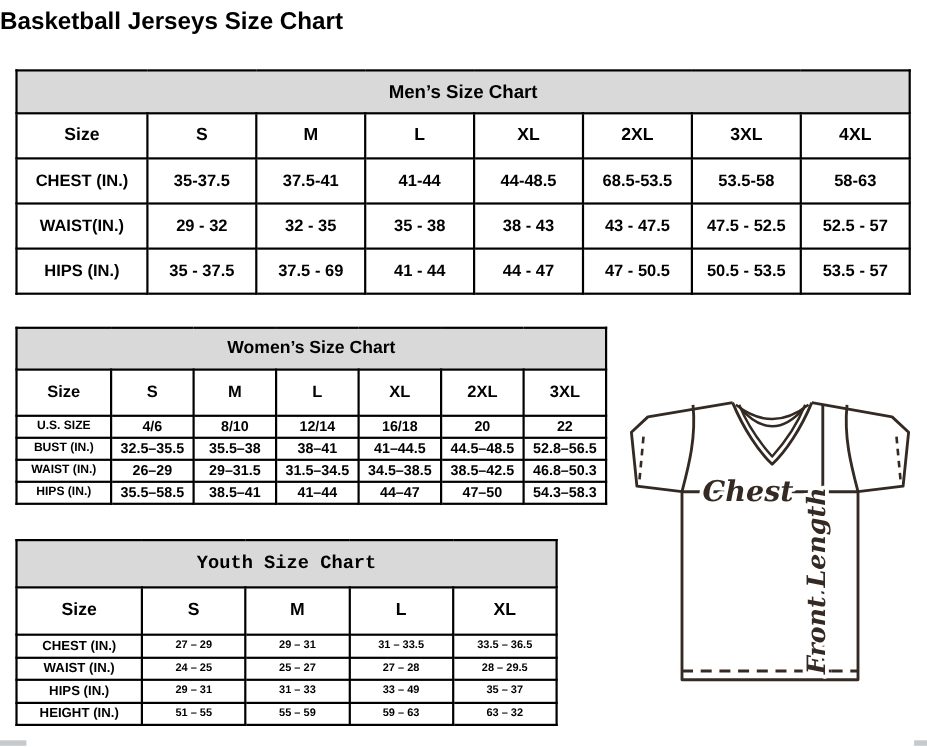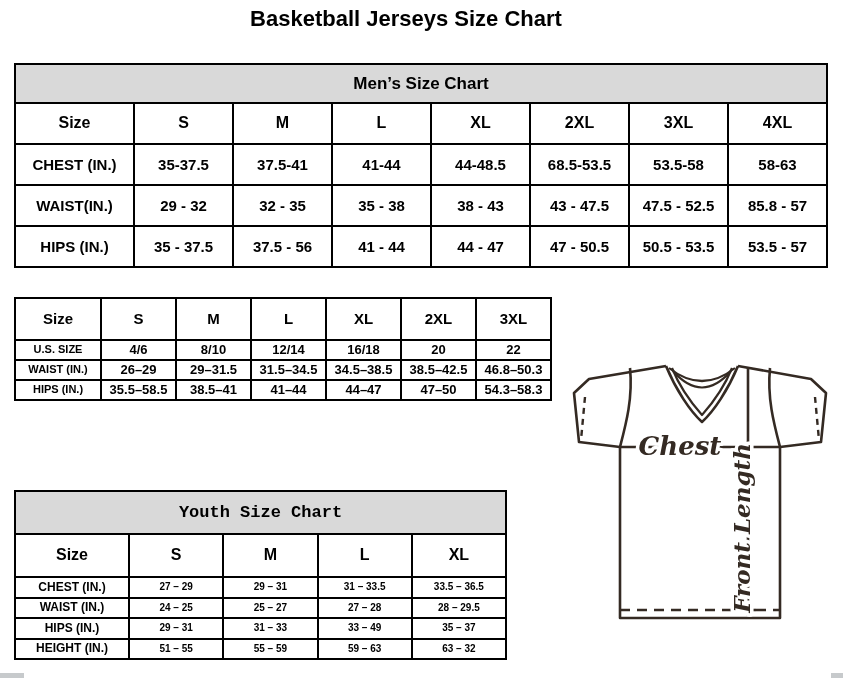--- a/index.html
+++ b/index.html
@@ -1,18 +1,18 @@
 <!DOCTYPE html>
 <html><head>
 <meta charset="utf-8">
 <style>
   html,body{margin:0;padding:0;background:#fff;}
   .page{position:relative;width:843px;height:679px;background:#fff;overflow:hidden;
         font-family:"Liberation Sans",sans-serif;color:#000;}
-  .page-title{position:absolute;top:6px;left:0;width:812px;text-align:center;
+  .page-title{position:absolute;top:6px;left:0;width:812px;text-align:left;
         font-size:22px;font-weight:bold;}
   table{position:absolute;border-collapse:collapse;table-layout:fixed;}
   td,th{border:2px solid #000;text-align:center;vertical-align:middle;padding:0;
         font-weight:bold;color:#000;line-height:1.05;}
   .band td{background:#d9d9d9;font-size:17px;}
   
   .men{left:14px;top:63px;width:814px;padding-left:24px;}
   .men .band td{height:37px;}
   .men .sizerow th{height:39px;font-size:16px;}
   .men .datarow td{height:39px;font-size:15px;}
@@ -76,63 +76,75 @@
       <td>58-63</td>
     </tr>
     <tr class="datarow">
       <td class="rowlabel">WAIST(IN.)</td>
       <td>29 - 32</td>
       <td>32 - 35</td>
       <td>35 - 38</td>
       <td>38 - 43</td>
       <td>43 - 47.5</td>
       <td>47.5 - 52.5</td>
-      <td>85.8 - 57</td>
+      <td>52.5 - 57</td>
     </tr>
     <tr class="datarow">
       <td class="rowlabel">HIPS (IN.)</td>
       <td>35 - 37.5</td>
-      <td>37.5 - 56</td>
+      <td>37.5 - 69</td>
       <td>41 - 44</td>
       <td>44 - 47</td>
       <td>47 - 50.5</td>
       <td>50.5 - 53.5</td>
       <td>53.5 - 57</td>
     </tr>
   </tbody>
     </table>
 
   <table class="women">
     <colgroup>
         <col style="width:86px">
         <col>
         <col>
         <col>
         <col>
         <col>
         <col>
       </colgroup>
     <tbody>
+        <tr class="band">
+          <td colspan="7">Women’s Size Chart</td>
+        </tr>
     <tr class="sizerow">
       <th>Size</th>
       <th>S</th>
       <th>M</th>
       <th>L</th>
       <th>XL</th>
       <th>2XL</th>
       <th>3XL</th>
     </tr>
     <tr class="datarow">
       <td class="rowlabel">U.S. SIZE</td>
       <td>4/6</td>
       <td>8/10</td>
       <td>12/14</td>
       <td>16/18</td>
       <td>20</td>
       <td>22</td>
+    </tr>
+    <tr class="datarow">
+      <td class="rowlabel">BUST (IN.)</td>
+      <td>32.5–35.5</td>
+      <td>35.5–38</td>
+      <td>38–41</td>
+      <td>41–44.5</td>
+      <td>44.5–48.5</td>
+      <td>52.8–56.5</td>
     </tr>
     <tr class="datarow">
       <td class="rowlabel">WAIST (IN.)</td>
       <td>26–29</td>
       <td>29–31.5</td>
       <td>31.5–34.5</td>
       <td>34.5–38.5</td>
       <td>38.5–42.5</td>
       <td>46.8–50.3</td>
     </tr>

